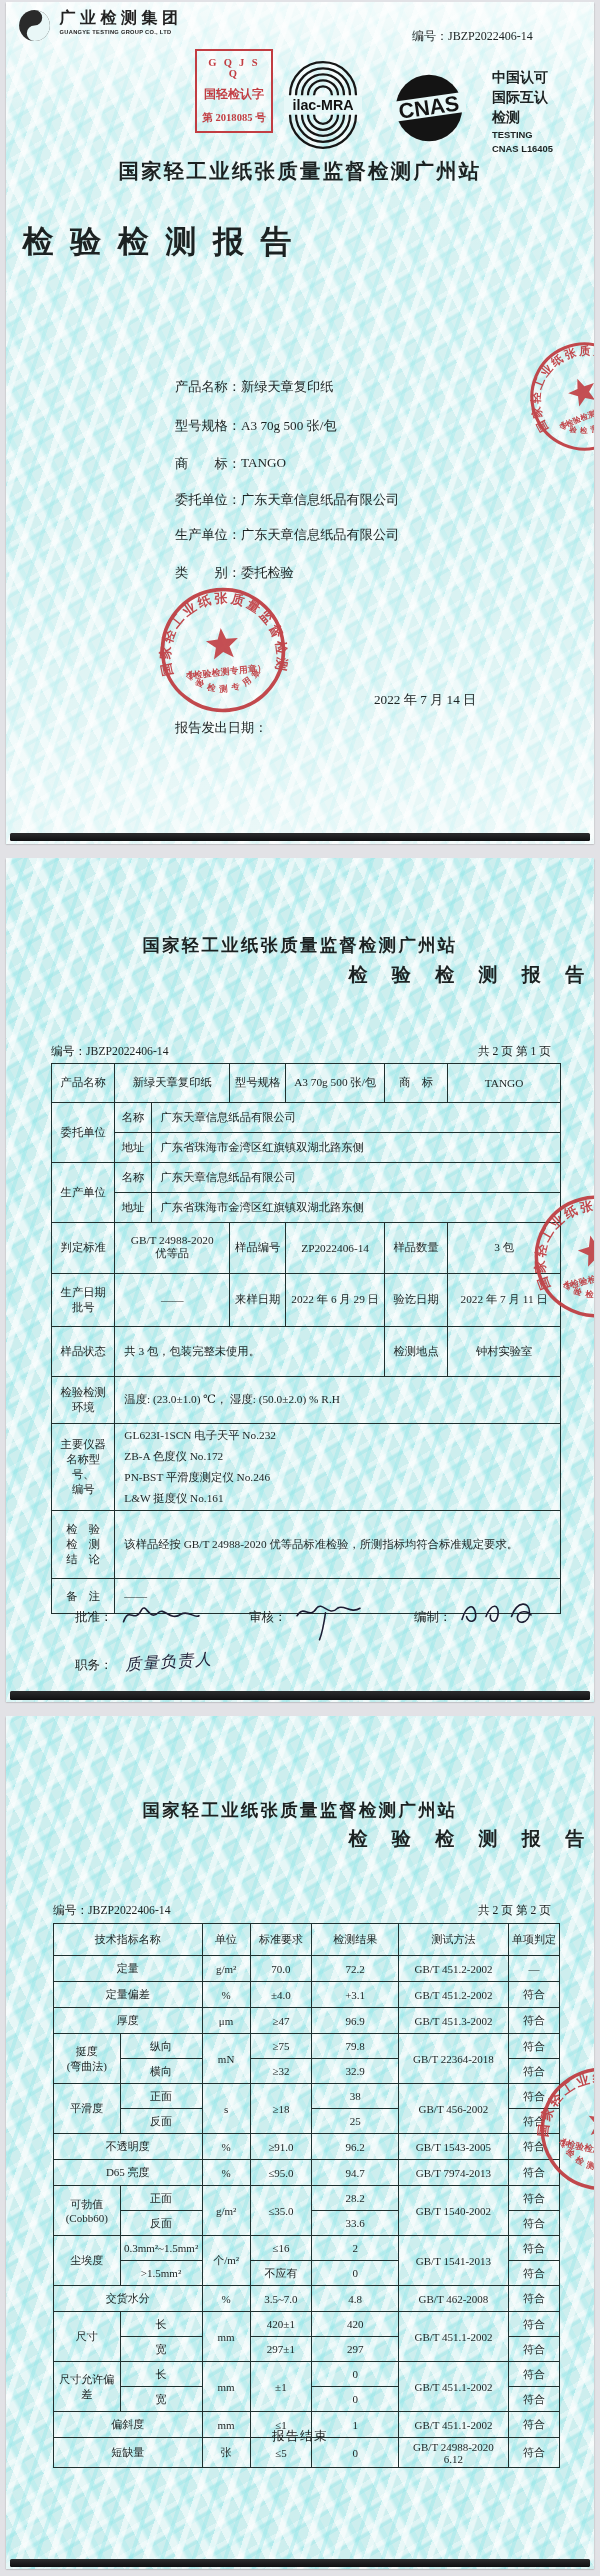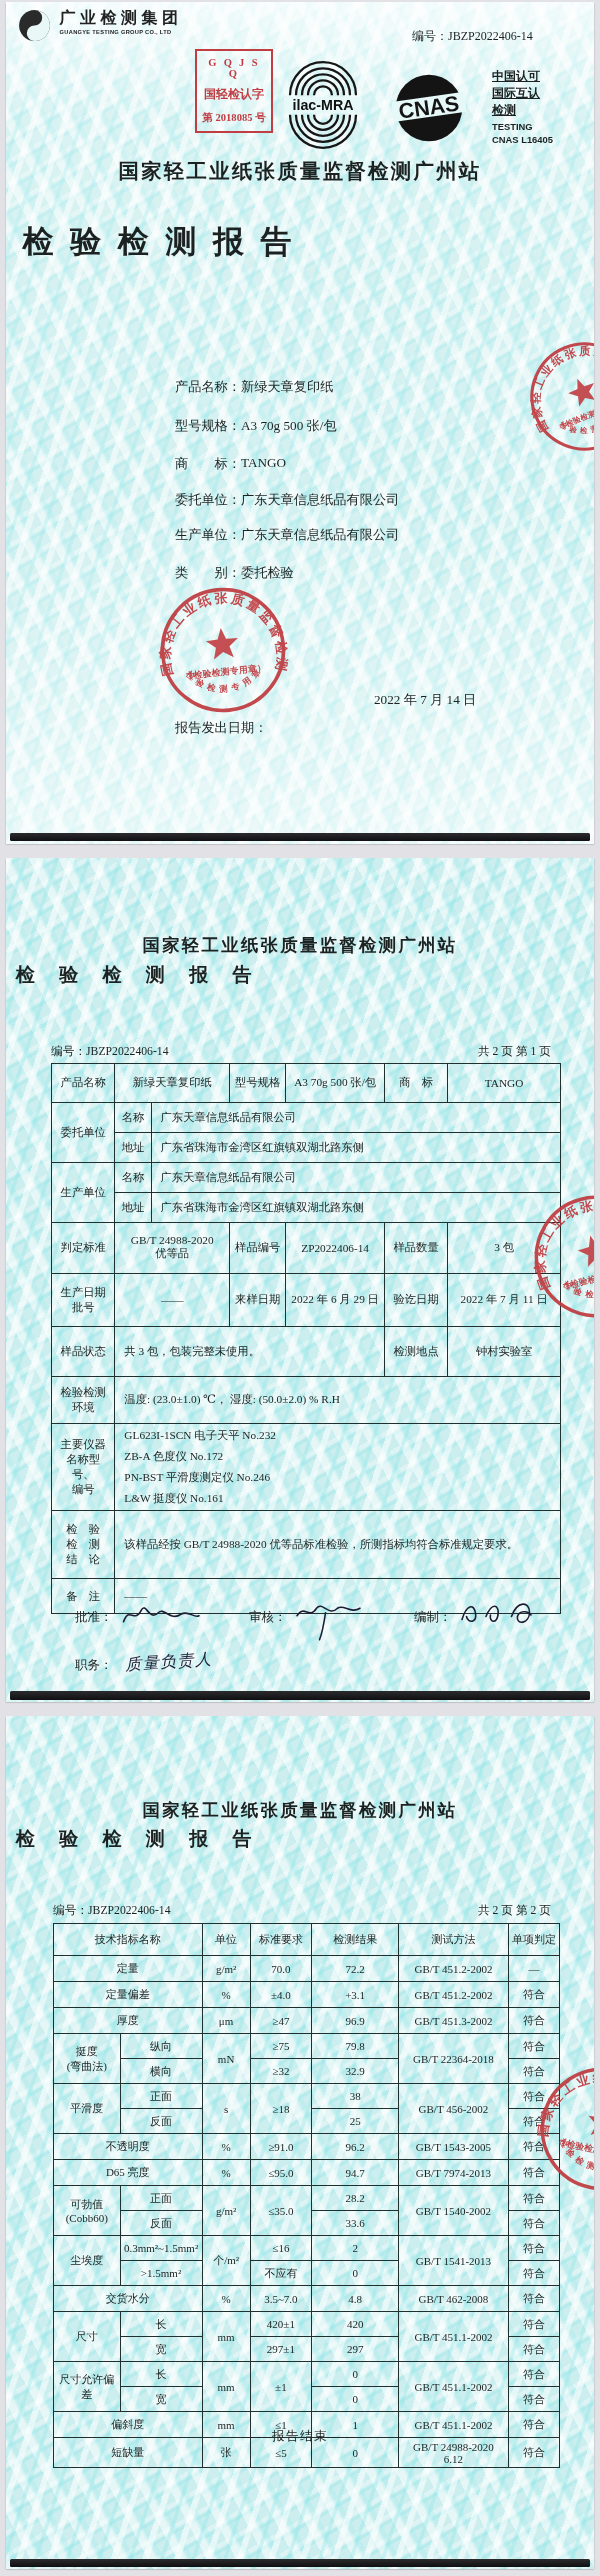--- a/index.html
+++ b/index.html
@@ -22,39 +22,39 @@
   .org{top:6px;left:10.6px;display:flex;gap:8px;align-items:flex-start;}
   .org-cn{font-size:16px;font-weight:700;letter-spacing:4.5px;color:#222;}
   .org-en{font-size:5.7px;font-weight:700;letter-spacing:0.3px;color:#222;font-family:"Liberation Sans",sans-serif;}
   .p1-no{top:26px;left:406px;font-size:12px;}
   .cma-num{color:#c23d42;font-size:9.8px;letter-spacing:1.5px;text-align:center;font-family:"Liberation Sans",sans-serif;}
   .sealbox{top:47px;left:180px;width:65px;border:2.3px solid #c23d42;padding:6px 4.5px;text-align:center;color:#c23d42;background:rgba(255,255,255,.15);margin-left:9px;}
   .sealbox .l1{font-size:10.6px;letter-spacing:2.3px;font-weight:700;}
   .sealbox .l2{font-size:12px;font-weight:700;margin-top:7.5px;}
   .sealbox .l3{font-size:10.6px;font-weight:700;margin-top:7.5px;white-space:nowrap;}
   .cnas-side{top:66px;left:486px;line-height:1.45;}
-  .cnas-side .cn{font-size:12px;font-weight:700;text-decoration:underline;}
+  .cnas-side .cn{font-size:14px;font-weight:700;}
   .cnas-side .en{font-size:9.4px;font-weight:700;font-family:"Liberation Sans",sans-serif;}
   .p1-station{top:155px;left:0;width:100%;text-align:center;font-size:20.4px;font-weight:700;letter-spacing:2.3px;}
   .p1-title{top:219px;left:0;width:100%;text-align:left;font-size:31px;font-weight:700;letter-spacing:16.6px;text-indent:16.6px;}
   .field{font-size:13.2px;}
   .field .lab{position:absolute;left:169px;white-space:pre;}
   .field .val{position:absolute;left:235px;white-space:nowrap;}
   .issue-lab{top:717px;left:169px;font-size:13.2px;}
   .issue-val{top:689px;left:368px;font-size:13.2px;}
   
   .stamp{position:absolute;z-index:2;opacity:.92;}
   .st-ring{fill:none;stroke:#bf3a3f;stroke-width:5.5;}
   .st-ringtext{fill:#bf3a3f;font-size:20px;font-weight:700;letter-spacing:4.2px;}
   .st-bottext{fill:#bf3a3f;font-size:13px;font-weight:700;letter-spacing:7px;}
   .st-mid{fill:#bf3a3f;font-size:13.5px;font-weight:700;text-anchor:middle;letter-spacing:.5px;}
   .st-star{fill:#c24146;}
   
   .st2{top:75px;left:0;width:100%;text-align:center;font-size:17.4px;font-weight:700;letter-spacing:2.3px;}
-  .tt2{top:104px;left:0;width:100%;text-align:left;font-size:19px;font-weight:700;letter-spacing:9.8px;text-indent:9.8px;}
+  .tt2{top:104px;left:0;width:100%;text-align:right;font-size:19px;font-weight:700;letter-spacing:9.8px;text-indent:9.8px;}
   .norow{top:186px;left:45px;width:500px;display:flex;justify-content:space-between;font-size:11.7px;}
   table{border-collapse:collapse;table-layout:fixed;background:transparent;}
   td,th{border:1.3px solid #20302f;font-size:11.3px;text-align:center;vertical-align:middle;padding:1.5px 3px;font-weight:400;overflow:hidden;}
   .pre{white-space:pre-line;}
   .tl{text-align:left;padding-left:9px;}
   .p2t{top:205px;left:45px;width:510px;}
   .p3t{top:207px;left:47px;width:507px;}
   .p3t td{font-size:11px;padding:0.8px 2.3px;}
   .inst-line{text-align:left;padding-left:9px;line-height:1.85;font-size:11.3px;}
   .sig-lab{font-size:12.5px;}

